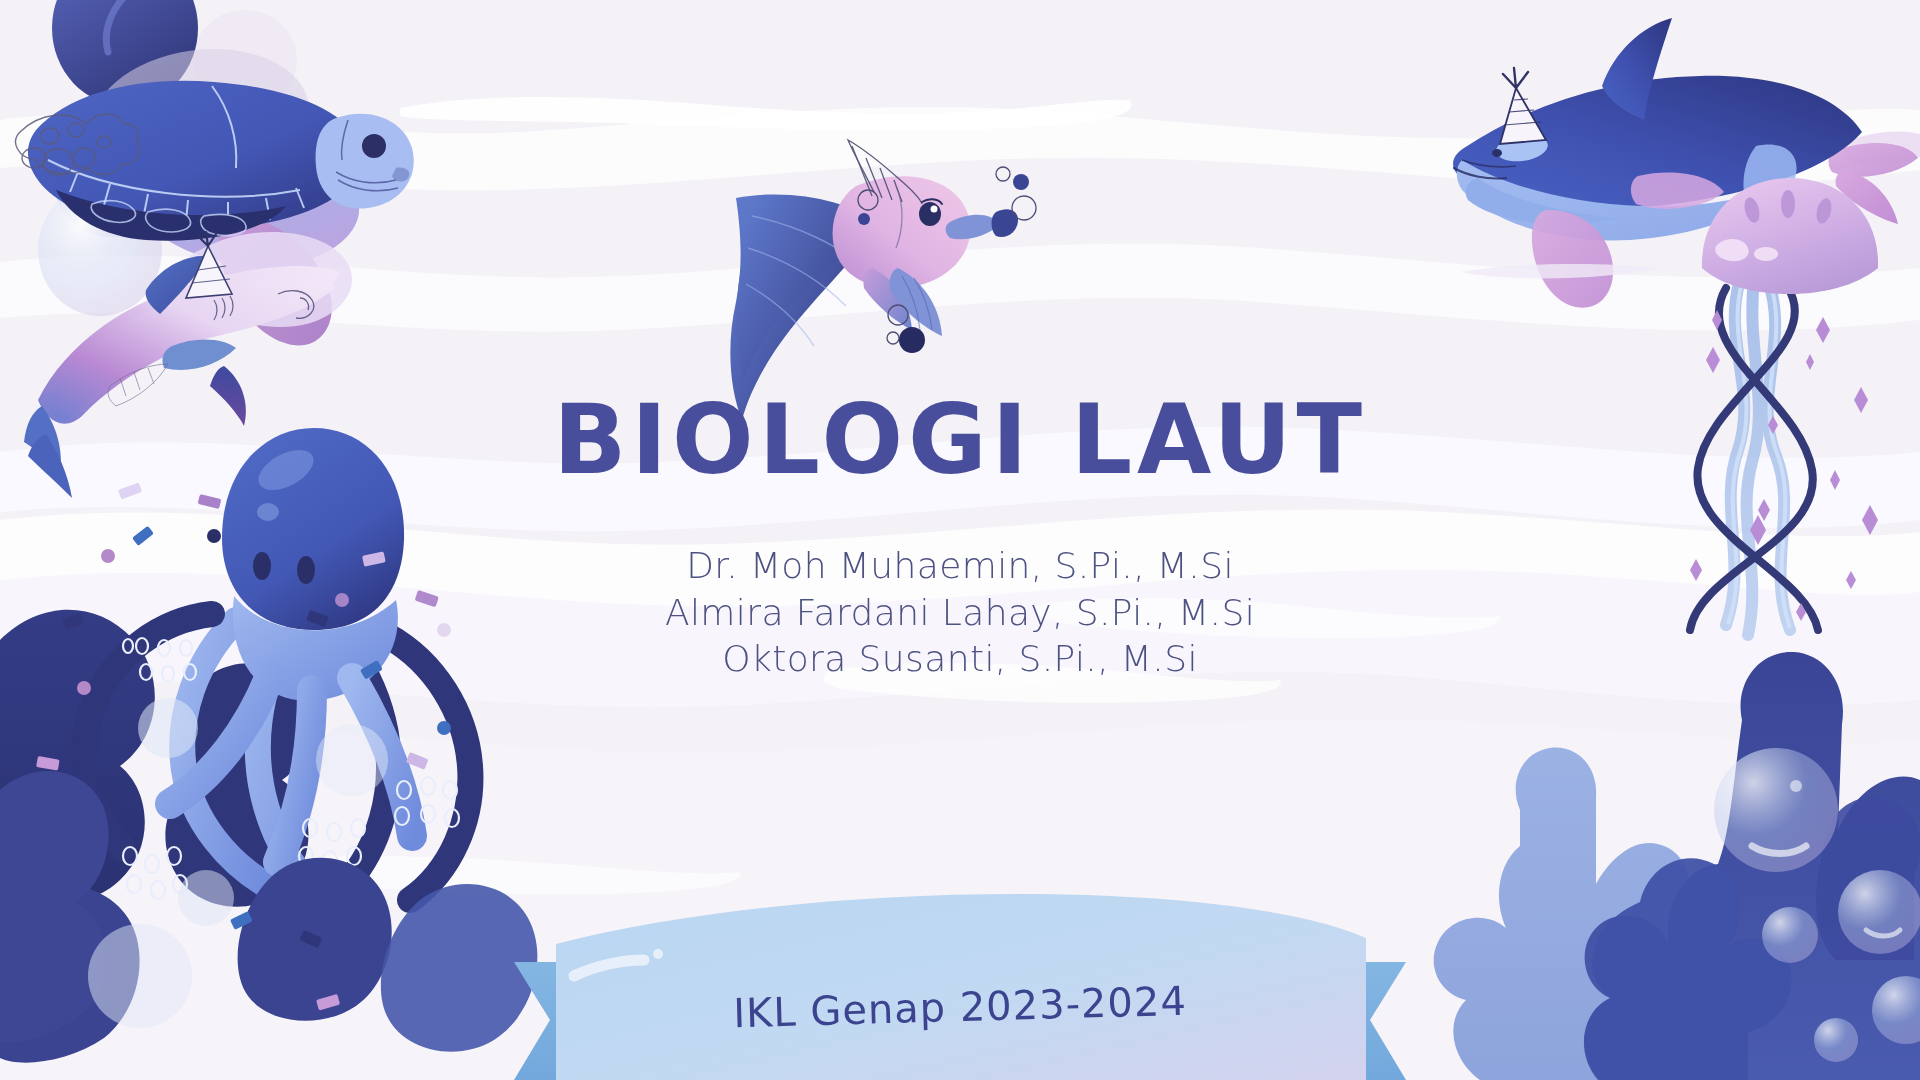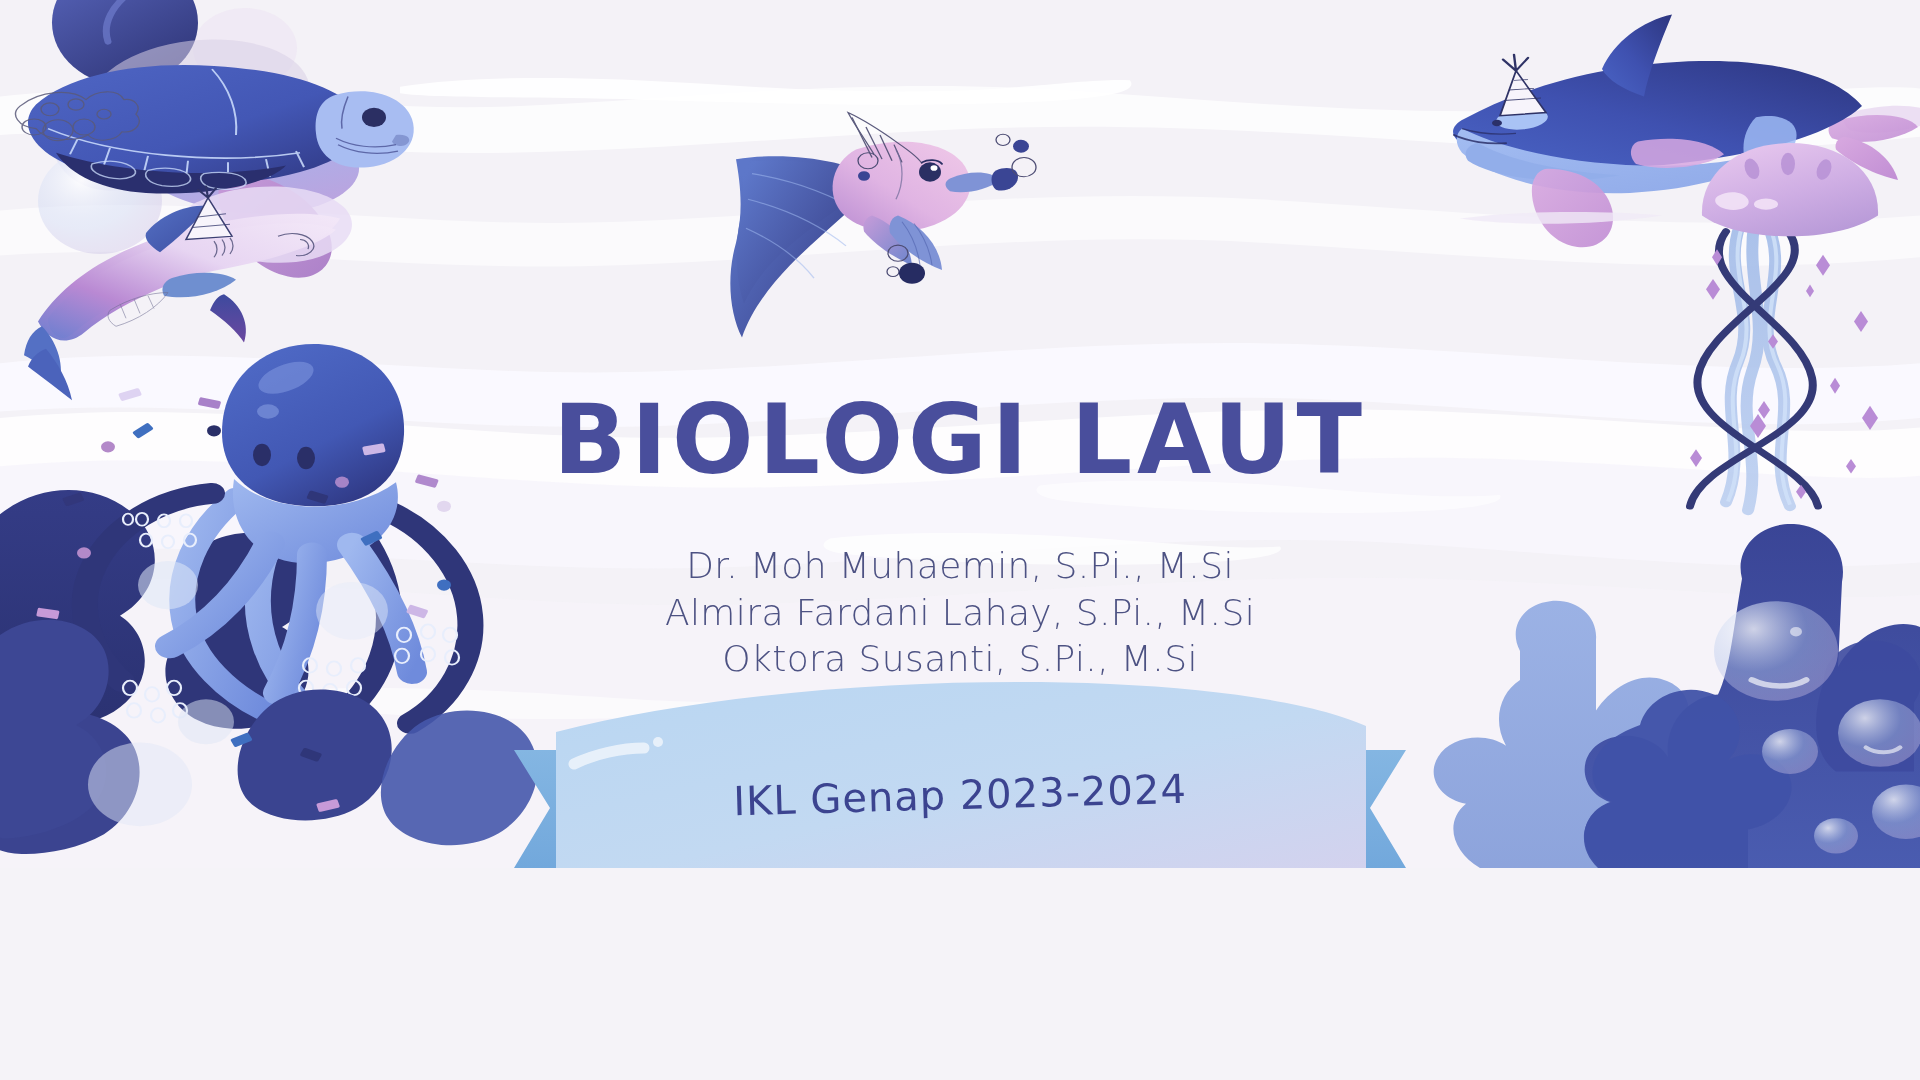--- a/index.html
+++ b/index.html
@@ -4,21 +4,21 @@
 <style>
   * { margin:0; padding:0; box-sizing:border-box; }
   html,body { width:1920px; height:1080px; overflow:hidden; }
   body {
     font-family:"DejaVu Sans", sans-serif;
     background:#f5f3f8;
     position:relative;
   }
   #slide {
     position:absolute; inset:0;
-    width:1920px; height:868px;
+    width:1920px; height:1080px;
     background:#5eead4;
     overflow:hidden;
   }
   .layer { position:absolute; inset:0; width:100%; height:100%; }
   svg.layer { display:block; }
 
   
   #text-block {
     position:absolute;
     left:0; right:0;

